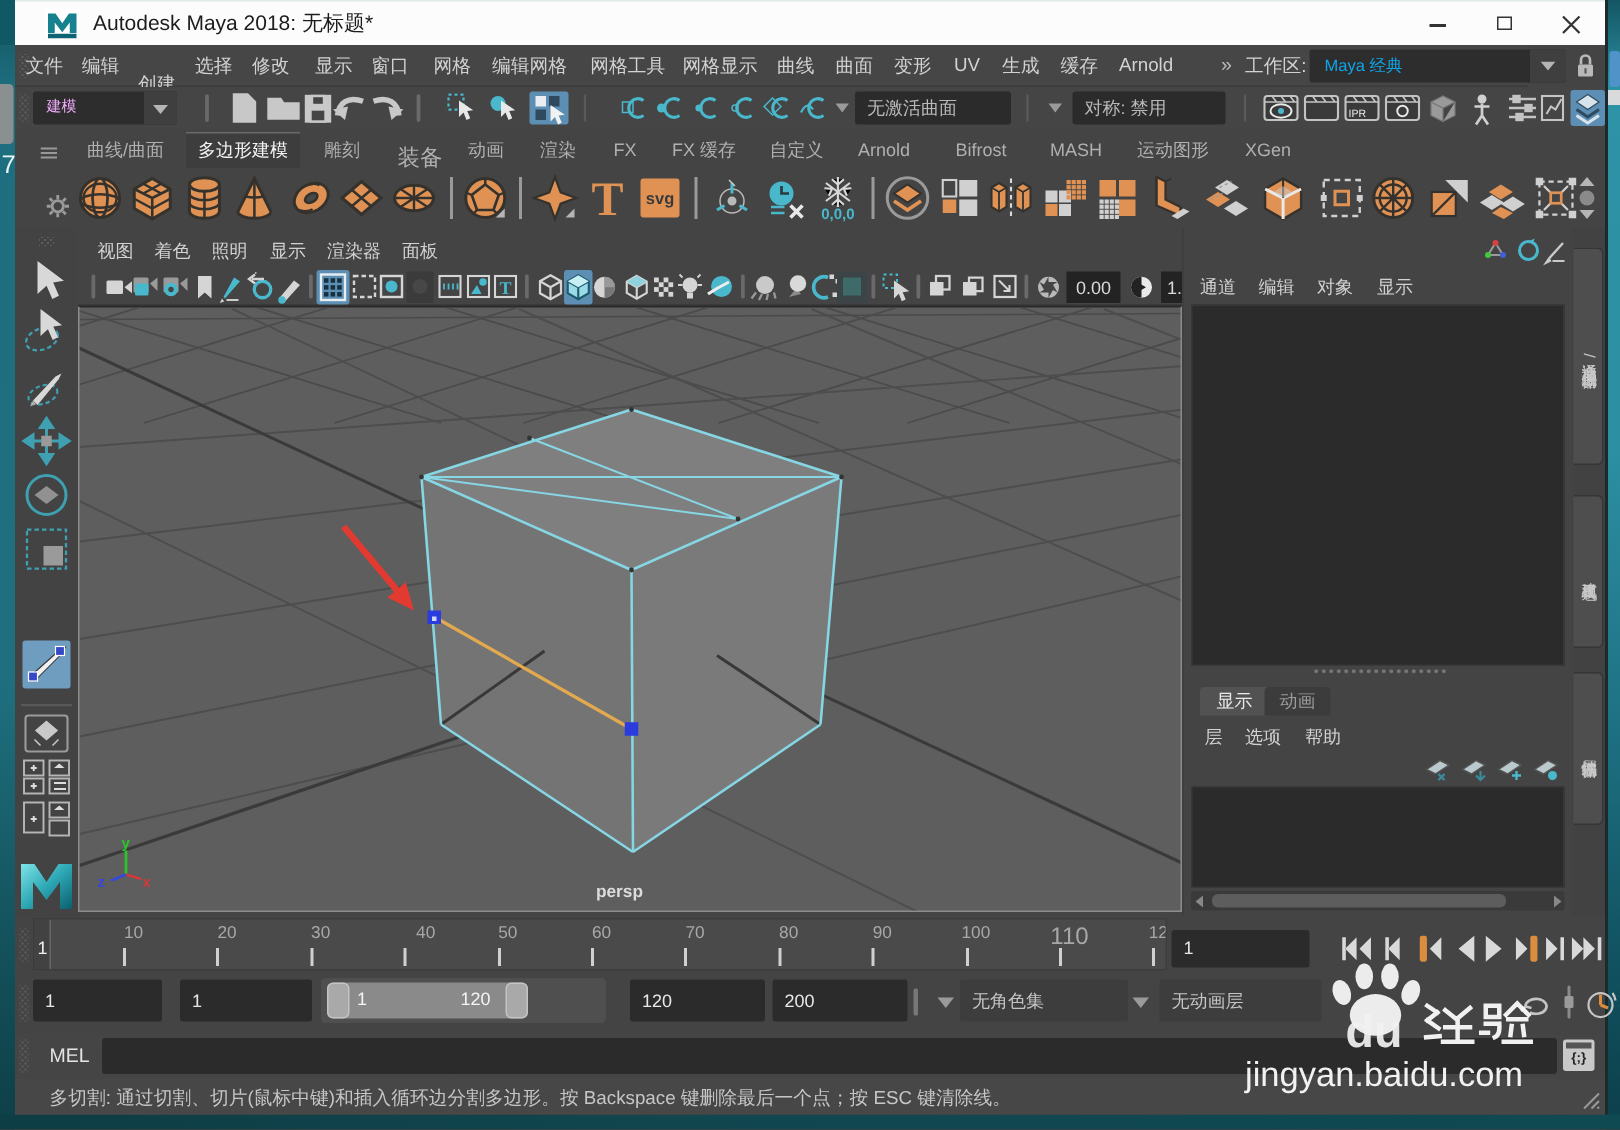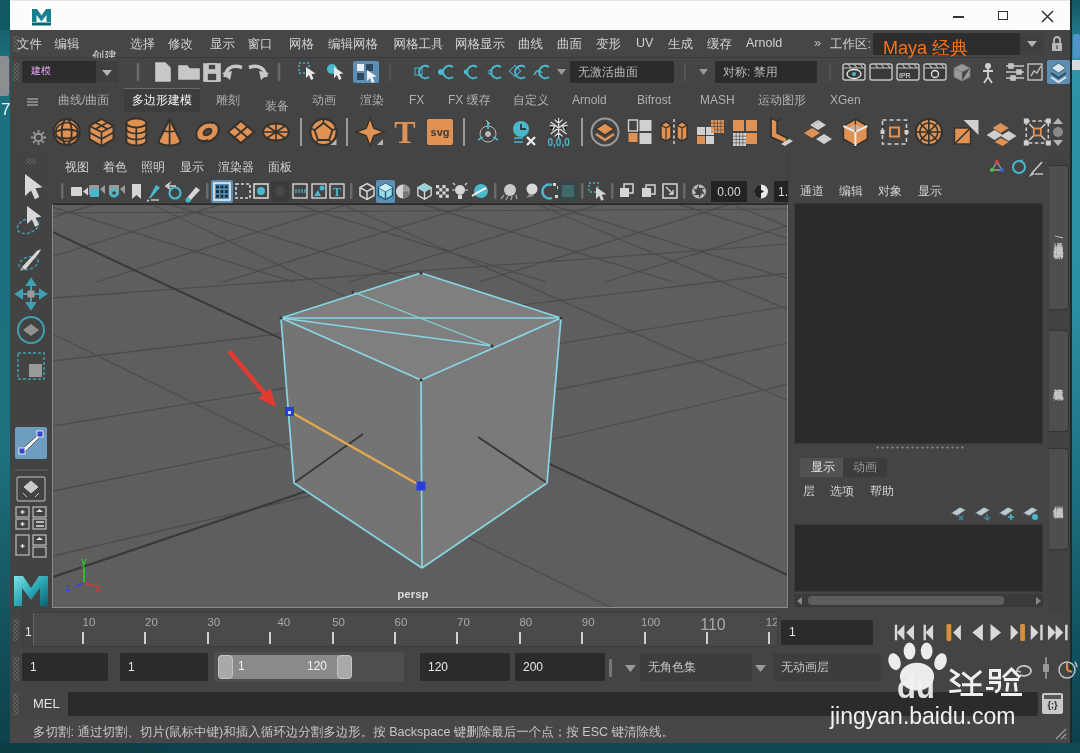--- a/index.html
+++ b/index.html
@@ -28,20 +28,21 @@
 <div class="abs" style="left:0;top:743px;width:1080px;height:10px;background:linear-gradient(90deg,#0d3d45 0%,#11464f 40%,#0f4952 100%)"></div>
 
 <div id="win" class="abs" style="left:10px;top:0;width:1060px;height:743px;background:#444">
 
   <div class="abs" style="left:0;top:0;width:1060px;height:30px;background:#fcfcfc;border-top:1px solid #dfe9ea">
     <svg class="abs" style="left:20px;top:5px" width="23" height="21" viewBox="0 0 23 21">
       <rect x="0" y="0" width="23" height="19" fill="#fff"></rect>
       <path d="M2 16 L2 3 L7 3 L11.5 9.5 L16 3 L21 3 L21 16 L16.5 16 L16.5 9 L11.5 15.5 L6.5 9 L6.5 16 Z" fill="#17828f"></path>
       <rect x="2" y="16.5" width="19" height="3" fill="#0d6472"></rect>
     </svg>
+    <div class="abs" style="left:52px;top:6px;font-size:14px;color:#1c1c1c">Autodesk Maya 2018: 无标题*</div>
     <div class="abs" style="left:943px;top:15px;width:11px;height:1.6px;background:#333"></div>
     <div class="abs" style="left:988px;top:10px;width:10px;height:9px;border:1.4px solid #333"></div>
     <svg class="abs" style="left:1031px;top:9px" width="13" height="13" viewBox="0 0 13 13">
           <path d="M1 1 L12 12 M12 1 L1 12" stroke="#333" stroke-width="1.5"></path>
         </svg>
   </div>
 
   <div id="mbar" class="abs" style="left:0;top:30px;width:1008px;height:28px;background:#464646;border-bottom:1px solid #3a3a3a">
         <div class="abs dots" style="left:3px;top:6px;height:16px"></div>
         <div class="abs mtx" style="left:7px;top:6px">文件</div>
@@ -58,21 +59,21 @@
         <div class="abs mtx" style="left:508px;top:6px">曲线</div>
         <div class="abs mtx" style="left:547px;top:6px">曲面</div>
         <div class="abs mtx" style="left:586px;top:6px">变形</div>
         <div class="abs mtx" style="left:626px;top:6px">UV</div>
         <div class="abs mtx" style="left:658px;top:6px">生成</div>
         <div class="abs mtx" style="left:697px;top:6px">缓存</div>
         <div class="abs mtx" style="left:736px;top:6px">Arnold</div>
         <div class="abs" style="left:804px;top:5px;color:#bbb;font-size:13px">»</div>
         <div class="abs mtx" style="left:820px;top:6px">工作区:</div>
         <div class="abs" style="left:863px;top:3px;width:171px;height:22px;background:#2d2d2d;border-radius:2px">
-          <span style="position:absolute;left:10px;top:3px;color:#f97316;font-size:18px">Maya 经典</span>
+          <span style="position:absolute;left:10px;top:3px;color:#0ea5e9;font-size:11px">Maya 经典</span>
           <span style="position:absolute;right:0;top:0;width:24px;height:22px;background:#3f3f3f;border-radius:0 2px 2px 0"></span>
           <svg style="position:absolute;right:7px;top:8px" width="10" height="6">
             <path d="M0 0 L10 0 L5 6 Z" fill="#b5b5b5"></path>
           </svg>
         </div>
         <svg class="abs" style="left:1040px;top:5px" width="14" height="18" viewBox="0 0 14 18">
           <path d="M4 8 V5 a3 3 0 0 1 6 0 V8" fill="none" stroke="#b9b9b9" stroke-width="1.8"></path>
           <rect x="2" y="8" width="10" height="8" rx="1" fill="#b9b9b9"></rect>
           <rect x="6.3" y="10.5" width="1.4" height="3.5" fill="#555"></rect>
         </svg>
@@ -163,21 +164,21 @@
         <div class="abs f" style="left:705px;top:3px;width:102px;height:22px;line-height:22px;color:#b9b9b9">对称: 禁用</div>
       </div>
 
   <div id="stabs" class="abs" style="left:0;top:86px;width:1060px;height:26px;background:#444">
         <svg class="abs" style="left:17px;top:12px" width="11" height="8">
           <path d="M0 1 H11 M0 4 H11 M0 7 H11" stroke="#999" stroke-width="1.4"></path>
         </svg>
         <div class="abs" style="left:40px;top:3px;height:23px;padding:0 8px;color:#b0b0b0;font-size:12px;line-height:22px">曲线/曲面</div>
         <div class="abs" style="left:114px;top:2px;height:24px;padding:0 8px;background:#3d3d3d;border-top:1px solid #6a6a6a;color:#f4f4f4;font-size:12px;line-height:22px">多边形建模</div>
         <div class="abs" style="left:198px;top:3px;height:23px;padding:0 8px;color:#b0b0b0;font-size:12px;line-height:22px">雕刻</div>
-        <div class="abs" style="left:247px;top:9px;height:23px;padding:0 8px;color:#b0b0b0;font-size:12px;line-height:22px">装备</div>
+        <div class="abs" style="left:247px;top:9px;height:23px;padding:0 8px;color:#b0b0b0;font-size:15px;line-height:22px">装备</div>
         <div class="abs" style="left:294px;top:3px;height:23px;padding:0 8px;color:#b0b0b0;font-size:12px;line-height:22px">动画</div>
         <div class="abs" style="left:342px;top:3px;height:23px;padding:0 8px;color:#b0b0b0;font-size:12px;line-height:22px">渲染</div>
         <div class="abs" style="left:391px;top:3px;height:23px;padding:0 8px;color:#b0b0b0;font-size:12px;line-height:22px">FX</div>
         <div class="abs" style="left:430px;top:3px;height:23px;padding:0 8px;color:#b0b0b0;font-size:12px;line-height:22px">FX 缓存</div>
         <div class="abs" style="left:495px;top:3px;height:23px;padding:0 8px;color:#b0b0b0;font-size:12px;line-height:22px">自定义</div>
         <div class="abs" style="left:554px;top:3px;height:23px;padding:0 8px;color:#b0b0b0;font-size:12px;line-height:22px">Arnold</div>
         <div class="abs" style="left:619px;top:3px;height:23px;padding:0 8px;color:#b0b0b0;font-size:12px;line-height:22px">Bifrost</div>
         <div class="abs" style="left:682px;top:3px;height:23px;padding:0 8px;color:#b0b0b0;font-size:12px;line-height:22px">MASH</div>
         <div class="abs" style="left:740px;top:3px;height:23px;padding:0 8px;color:#b0b0b0;font-size:12px;line-height:22px">运动图形</div>
         <div class="abs" style="left:812px;top:3px;height:23px;padding:0 8px;color:#b0b0b0;font-size:12px;line-height:22px">XGen</div>

